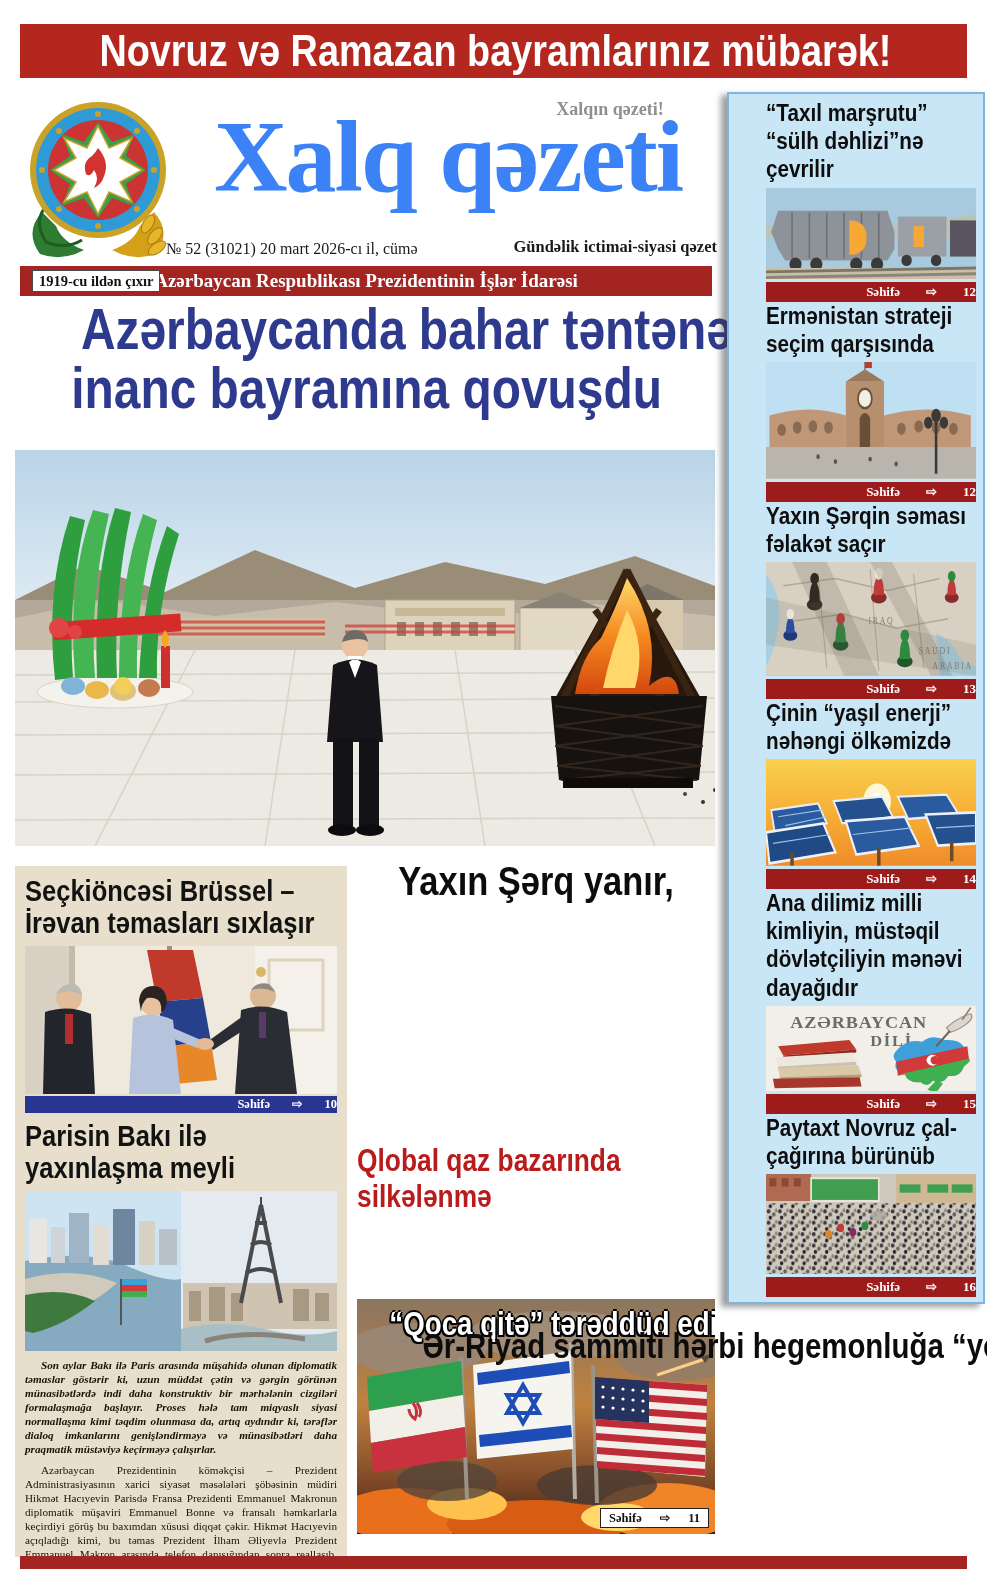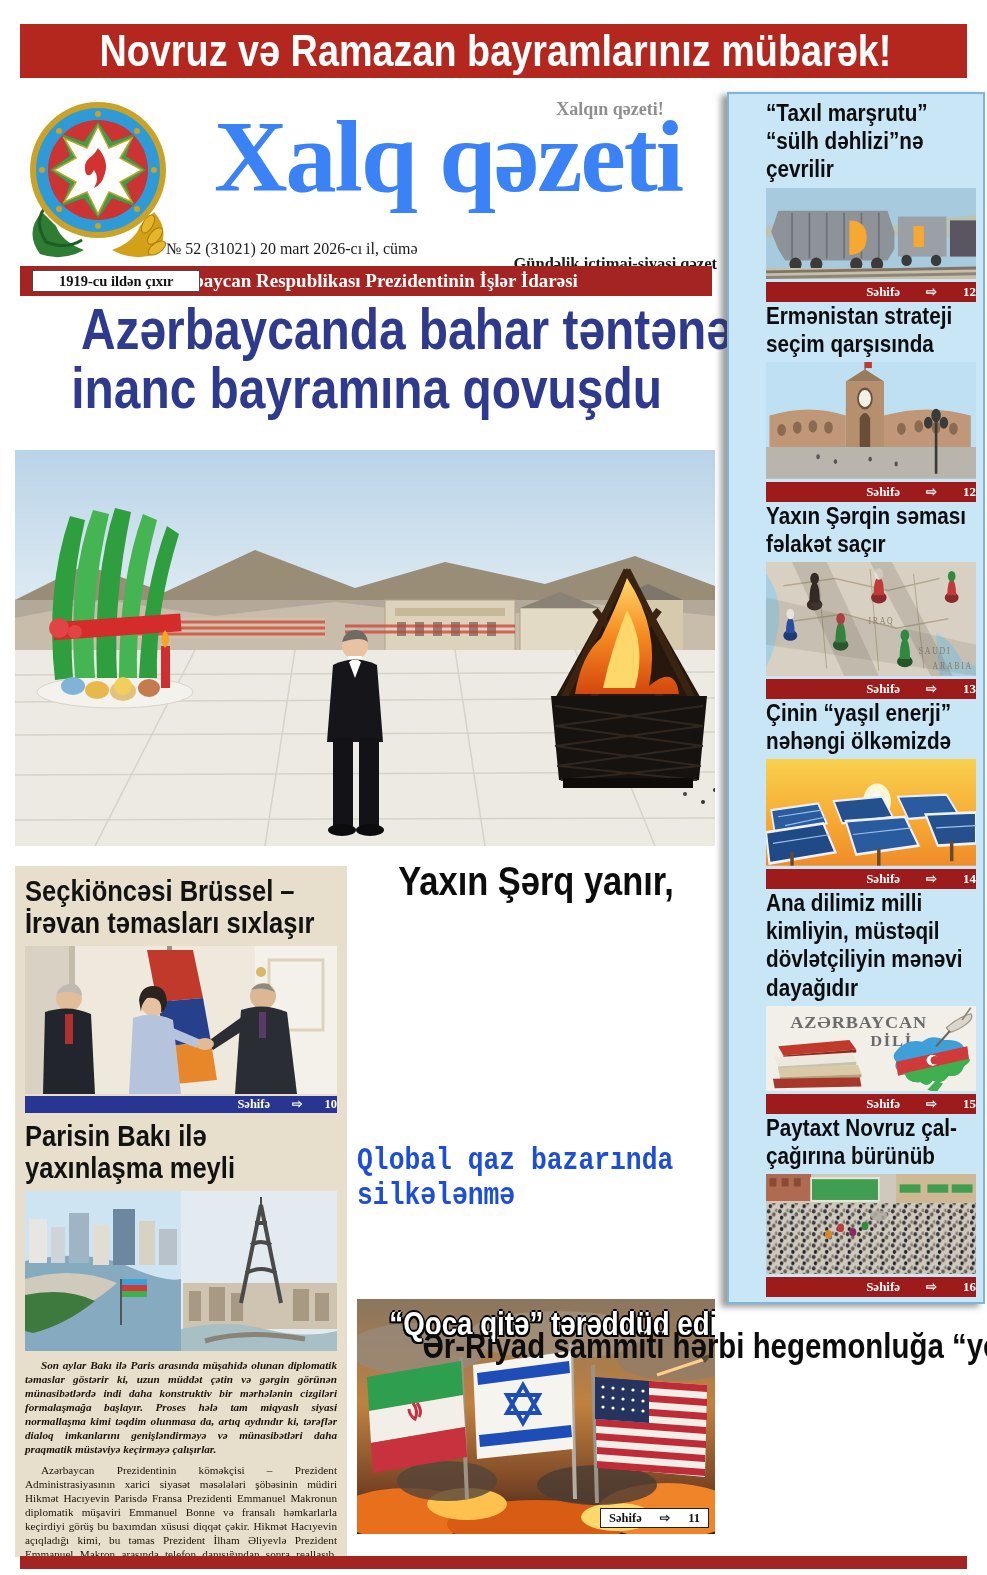--- a/index.html
+++ b/index.html
@@ -19,45 +19,45 @@
            color:#111;font:bold 12.5px "Liberation Serif",serif;padding:1px 8px;display:flex;align-items:center;}
   .pagebox .lbl{margin-right:18px;}
   .pagebox .num{margin-left:18px;}
   
   .banner{left:20px;top:24px;width:947px;height:54px;background:#b3271e;display:flex;align-items:center;justify-content:flex-end;}
   .banner span{color:#fff;font-family:"Liberation Sans",sans-serif;font-weight:bold;font-size:45px;}
   
   .m-title{left:178px;top:88px;width:540px;text-align:center;font-weight:bold;font-size:102px;line-height:1.35;letter-spacing:-2px;color:#3b82f6;}
   .m-tag{left:500px;top:99px;width:220px;text-align:center;color:#8f8f8f;font-weight:bold;font-size:18px;}
   .m-issue{left:166px;top:240px;font-weight:normal;font-size:16px;color:#1a1a1a;}
-  .m-sub{left:495px;top:254px;width:222px;text-align:right;font-weight:bold;font-size:16.5px;color:#1a1a1a;}
+  .m-sub{left:495px;top:237px;width:222px;text-align:right;font-weight:bold;font-size:16.5px;color:#1a1a1a;}
   .m-redbar{left:20px;top:266px;width:692px;height:30px;background:#a32420;display:flex;align-items:center;justify-content:center;}
   .m-redbar .center{color:#fff;font-weight:bold;font-size:19px;}
   .m-since{position:absolute;left:12px;top:4px;height:20px;line-height:20px;background:#fff;border:1px solid #4a4a4a;
-           padding:0 26px;font-weight:bold;font-size:14.5px;color:#111;}
+           padding:0 6px;font-weight:bold;font-size:14.5px;color:#111;}
   
   .lead{left:15px;top:300px;width:700px;text-align:center;color:#2e3a8d;font-family:"Liberation Sans",sans-serif;
         font-weight:bold;font-size:57px;line-height:1.04;}
   .mainphoto{left:15px;top:450px;width:700px;height:396px;}
   
   .leftcol{left:15px;top:866px;width:332px;height:691px;background:#e7decb;padding:10px;box-sizing:border-box;overflow:hidden;}
   .leftcol h2{margin:0 0 6px 0;font-family:"Liberation Sans",sans-serif;font-weight:bold;font-size:29px;line-height:1.1;color:#121212;}
   .bluebar{height:17px;background:#283593;color:#fff;display:flex;align-items:center;justify-content:flex-end;
            font:bold 12.5px "Liberation Serif",serif;margin-top:2px;}
   .bluebar .lbl{margin-right:22px;}
   .bluebar .num{margin-left:22px;}
   .bodytext{font-size:11.2px;line-height:1.25;text-align:justify;margin:7px 0 0 0;text-indent:16px;color:#1a1208;}
   .bodytext.b{font-weight:bold;font-style:italic;}
   
   .mid-h1{left:357px;top:858px;width:358px;text-align:center;font-family:Liberation Sans, sans-serif;font-weight:bold;font-size:41px;color:#0c0c0c;}
   .warphoto{left:357px;top:903px;width:358px;height:235px;}
   .overlayh{position:absolute;left:0;top:6px;width:100%;text-align:center;color:#fff;
             font-family:"Liberation Sans",sans-serif;font-weight:bold;font-size:33px;
             text-shadow:-2px 0 0 #000,2px 0 0 #000,0 -2px 0 #000,0 2px 0 #000,2px 2px 0 #000,-2px 2px 0 #000;}
-  .mid-h2{left:357px;top:1143px;width:358px;font-family:Liberation Mono, monospace;font-weight:bold;font-size:31px;color:#1d4ed8;}
+  .mid-h2{left:357px;top:1143px;width:358px;font-family:Liberation Sans, sans-serif;font-weight:bold;font-size:31px;color:#b91c1c;}
   
   .sidebar{left:727px;top:92px;width:258px;height:1212px;background:#c9e6f7;border:2px solid #7fb5de;
            box-sizing:border-box;box-shadow:-6px 3px 6px rgba(60,60,60,.5);padding:5px 7px;display:flex;flex-direction:column;}
   .sb-item{display:flex;flex-direction:column;padding-left:30px;}
   .sb-title{font-family:"Liberation Sans",sans-serif;font-weight:bold;font-size:23.5px;line-height:1.2;color:#0d0d0d;}
   .sb-img{flex:1;margin:4px 0 3px 0;}
   .sb-bar{height:20px;font-size:13px;}
   
   .bot-h{left:357px;top:1326px;width:628px;text-align:center;font-family:"Liberation Sans",sans-serif;font-weight:bold;font-size:35px;color:#0c0c0c;}
   .footerbar{left:20px;top:1556px;width:947px;height:13px;background:#a32420;}

